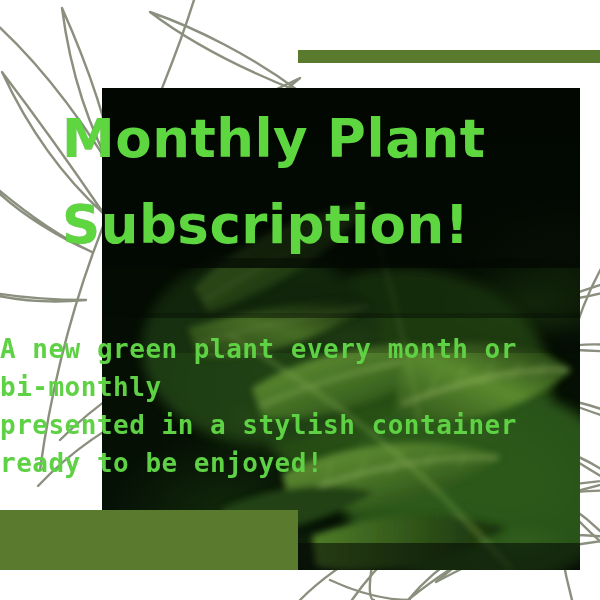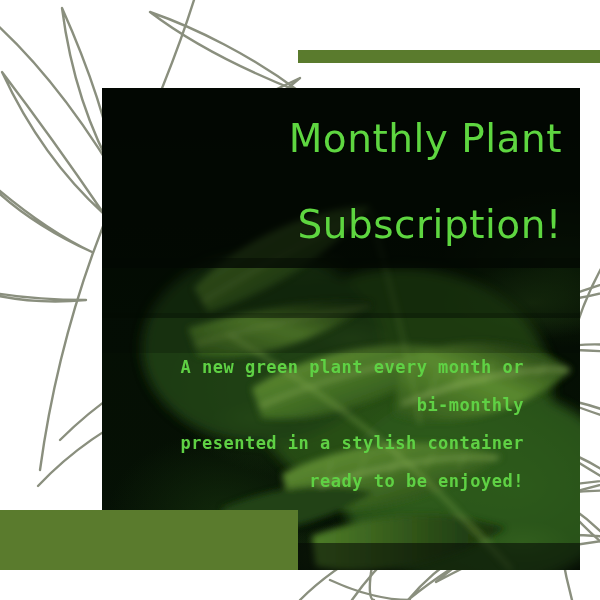--- a/index.html
+++ b/index.html
@@ -82,42 +82,41 @@
   .photo-leaves svg { display: block; width: 100%; height: 100%; }
 
   
   .title {
     position: absolute;
     left: 62px;
     top: 96px;
     width: 500px;
     color: #5ed640;
     font-family: "DejaVu Sans", sans-serif;
-    font-weight: 400;
-    font-size: 39px;
+    font-weight: 700;
+    font-size: 53px;
     line-height: 86px;
     letter-spacing: 0.5px;
-    text-align: right;
+    text-align: left;
     white-space: pre-line;
     text-shadow: 0 0 1px rgba(0,0,0,.35);
   }
   .body-copy {
     position: absolute;
     left: 0px;
     top: 330px;
     width: 524px;
     color: #5fd144;
     font-family: "DejaVu Sans Mono", monospace;
     font-weight: 700;
-    font-size: 17px;
+    font-size: 26px;
     line-height: 38px;
     letter-spacing: 0.5px;
-    text-align: right;
+    text-align: left;
     white-space: pre-line;
-    margin-top: 18px;
   }
 </style>
 </head>
 <body>
 
 <div id="poster">
 
   <div class="lineart">
     <svg viewBox="0 0 600 600" xmlns="http://www.w3.org/2000/svg">
       <g fill="none" stroke="#8a8f7e" stroke-width="2.4" stroke-linecap="round" stroke-linejoin="round">

